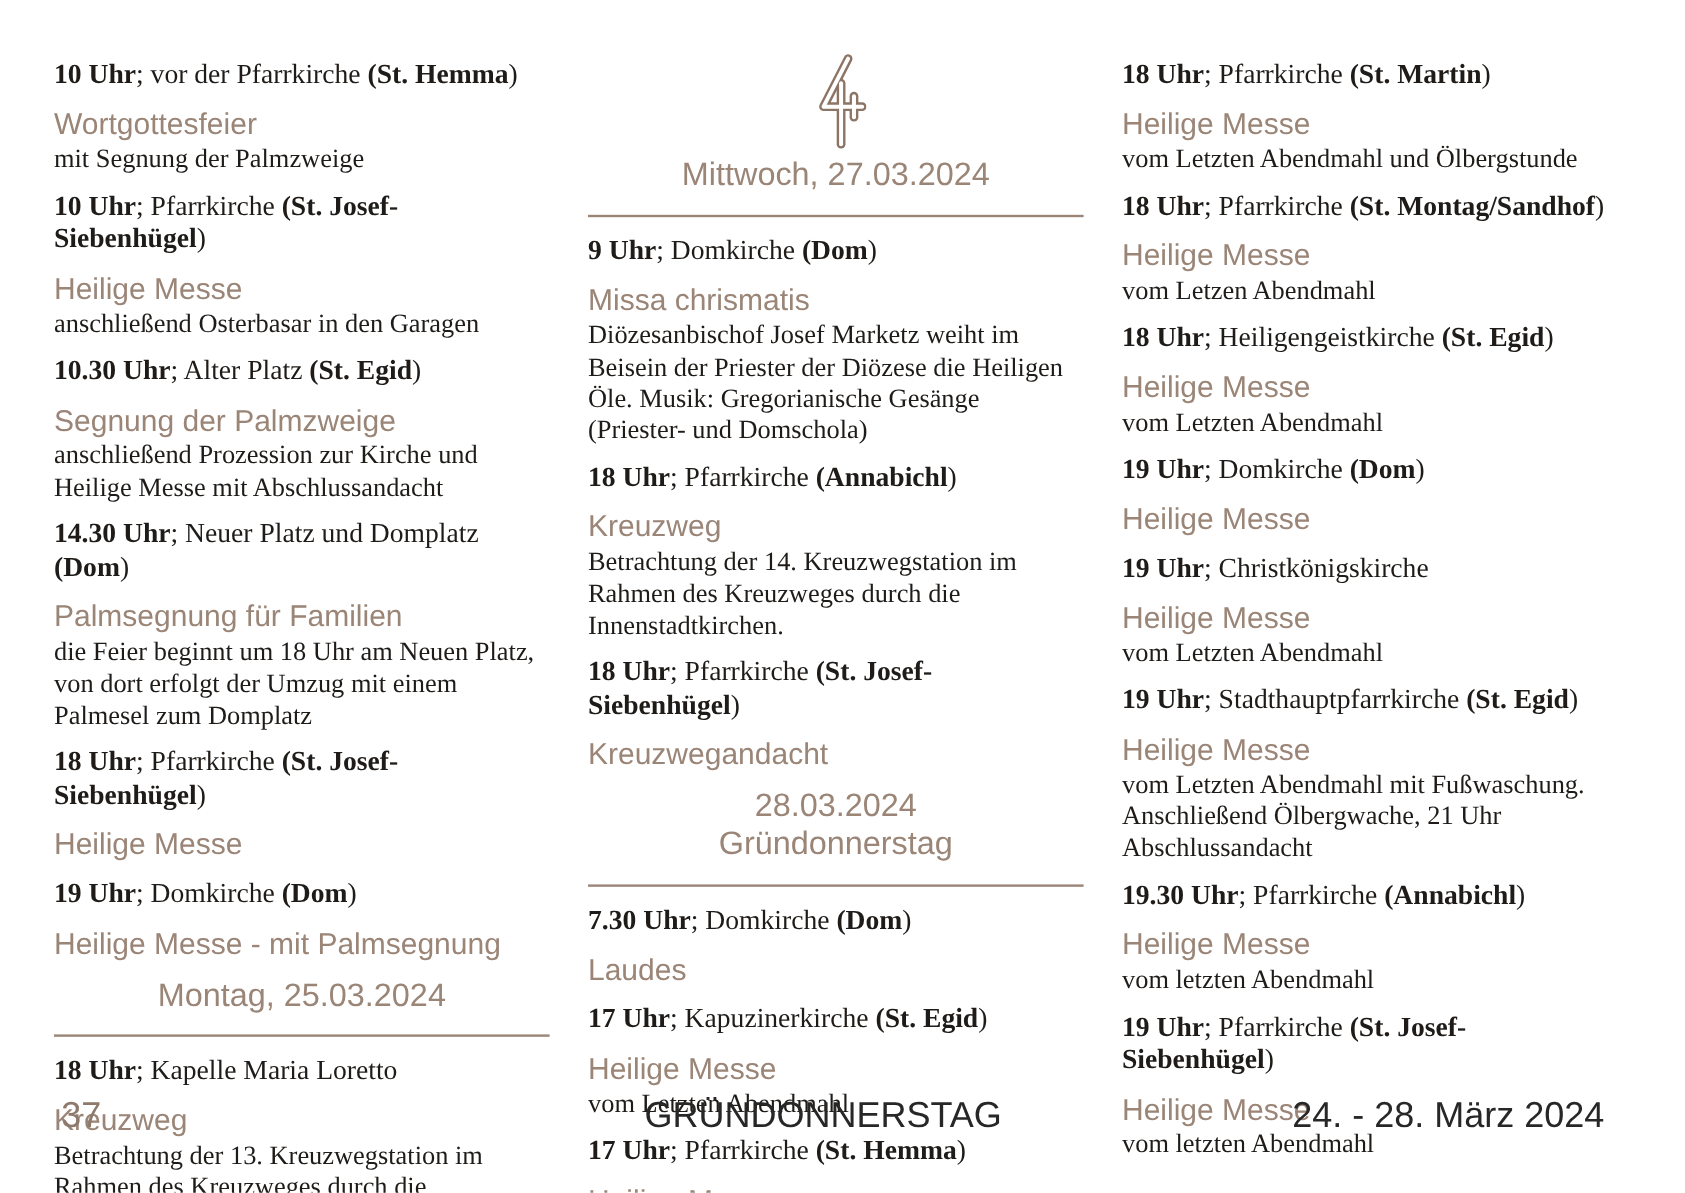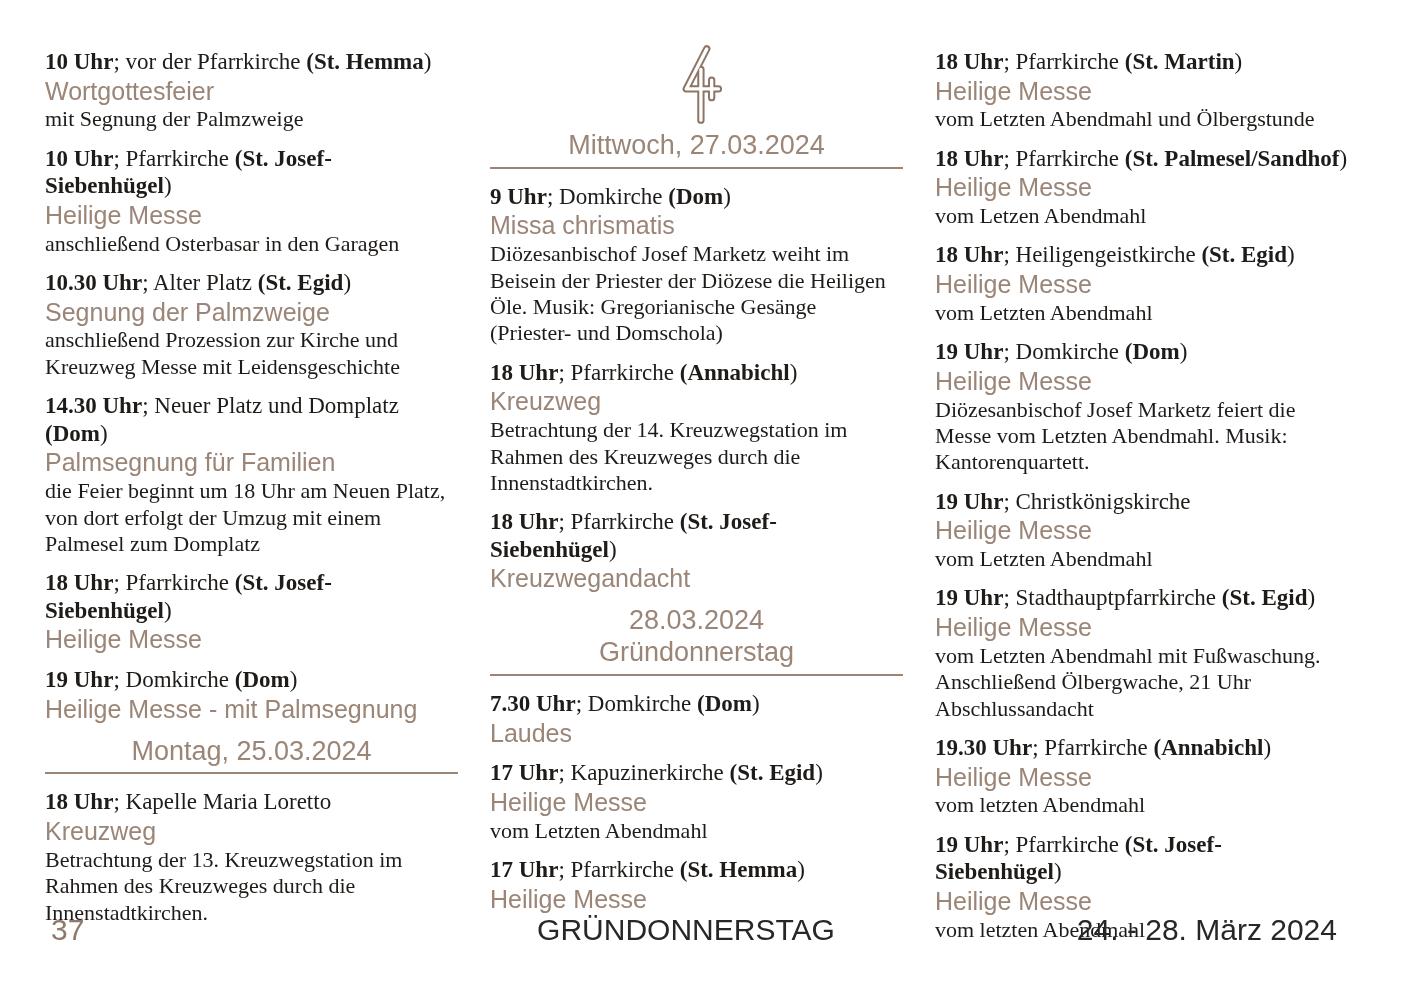--- a/index.html
+++ b/index.html
@@ -25,37 +25,37 @@
     font-size:23px;
     line-height:1.2;
     color:#1e1b18;
   }
   .ev-head b{font-weight:700;}
   .ev-title{
     font-family:"Liberation Sans", sans-serif;
     font-size:25px;
     line-height:1.15;
     color:#9a8577;
-    margin-top:1px;
+    margin-top:14px;
   }
   .ev-note{
     font-size:22px;
     line-height:1.2;
     color:#1e1b18;
     margin-top:1px;
   }
 
   .day-heading{
     font-family:"Liberation Sans", sans-serif;
     font-size:27px;
     line-height:1.18;
     color:#9a8577;
     text-align:center;
     border-bottom:2px solid #9a8577;
-    padding-bottom:5px;
+    padding-bottom:17px;
     margin:8px 0 14px 0;
   }
   .logo-heading{margin-top:-4px;}
   .logo-wrap{
     display:flex;justify-content:center;
     margin-bottom:4px;
   }
 
   .footer{
     position:absolute;
@@ -89,21 +89,21 @@
         <div class="ev-note">mit Segnung der Palmzweige</div>
       </div>
       <div class="event">
         <div class="ev-head"><b class="ev-time">10 Uhr</b>; Pfarrkirche <b class="ev-church">(St. Josef-Siebenhügel</b>)</div>
         <div class="ev-title">Heilige Messe</div>
         <div class="ev-note">anschließend Osterbasar in den Garagen</div>
       </div>
       <div class="event">
         <div class="ev-head"><b class="ev-time">10.30 Uhr</b>; Alter Platz <b class="ev-church">(St. Egid</b>)</div>
         <div class="ev-title">Segnung der Palmzweige</div>
-        <div class="ev-note">anschließend Prozession zur Kirche und Kreuzweg Messe mit Leidensgeschichte</div>
+        <div class="ev-note">anschließend Prozession zur Kirche und Heilige Messe mit Abschlussandacht</div>
       </div>
       <div class="event">
         <div class="ev-head"><b class="ev-time">14.30 Uhr</b>; Neuer Platz und Domplatz <b class="ev-church">(Dom</b>)</div>
         <div class="ev-title">Palmsegnung für Familien</div>
         <div class="ev-note">die Feier beginnt um 18 Uhr am Neuen Platz, von dort erfolgt der Umzug mit einem Palmesel zum Domplatz</div>
       </div>
       <div class="event">
         <div class="ev-head"><b class="ev-time">18 Uhr</b>; Pfarrkirche <b class="ev-church">(St. Josef-Siebenhügel</b>)</div>
         <div class="ev-title">Heilige Messe</div>
       </div>
@@ -170,33 +170,32 @@
         <div class="ev-title">Heilige Messe</div>
       </div>
     </div>
     <div class="col">
       <div class="event">
         <div class="ev-head"><b class="ev-time">18 Uhr</b>; Pfarrkirche <b class="ev-church">(St. Martin</b>)</div>
         <div class="ev-title">Heilige Messe</div>
         <div class="ev-note">vom Letzten Abendmahl und Ölbergstunde</div>
       </div>
       <div class="event">
-        <div class="ev-head"><b class="ev-time">18 Uhr</b>; Pfarrkirche <b class="ev-church">(St. Palmesel/Sandhof</b>)</div>
+        <div class="ev-head"><b class="ev-time">18 Uhr</b>; Pfarrkirche <b class="ev-church">(St. Montag/Sandhof</b>)</div>
         <div class="ev-title">Heilige Messe</div>
         <div class="ev-note">vom Letzen Abendmahl</div>
       </div>
       <div class="event">
         <div class="ev-head"><b class="ev-time">18 Uhr</b>; Heiligengeistkirche <b class="ev-church">(St. Egid</b>)</div>
         <div class="ev-title">Heilige Messe</div>
         <div class="ev-note">vom Letzten Abendmahl</div>
       </div>
       <div class="event">
         <div class="ev-head"><b class="ev-time">19 Uhr</b>; Domkirche <b class="ev-church">(Dom</b>)</div>
         <div class="ev-title">Heilige Messe</div>
-        <div class="ev-note">Diözesanbischof Josef Marketz feiert die Messe vom Letzten Abendmahl. Musik: Kantorenquartett.</div>
       </div>
       <div class="event">
         <div class="ev-head"><b class="ev-time">19 Uhr</b>; Christkönigskirche</div>
         <div class="ev-title">Heilige Messe</div>
         <div class="ev-note">vom Letzten Abendmahl</div>
       </div>
       <div class="event">
         <div class="ev-head"><b class="ev-time">19 Uhr</b>; Stadthauptpfarrkirche <b class="ev-church">(St. Egid</b>)</div>
         <div class="ev-title">Heilige Messe</div>
         <div class="ev-note">vom Letzten Abendmahl mit Fußwaschung. Anschließend Ölbergwache, 21 Uhr Abschlussandacht</div>

